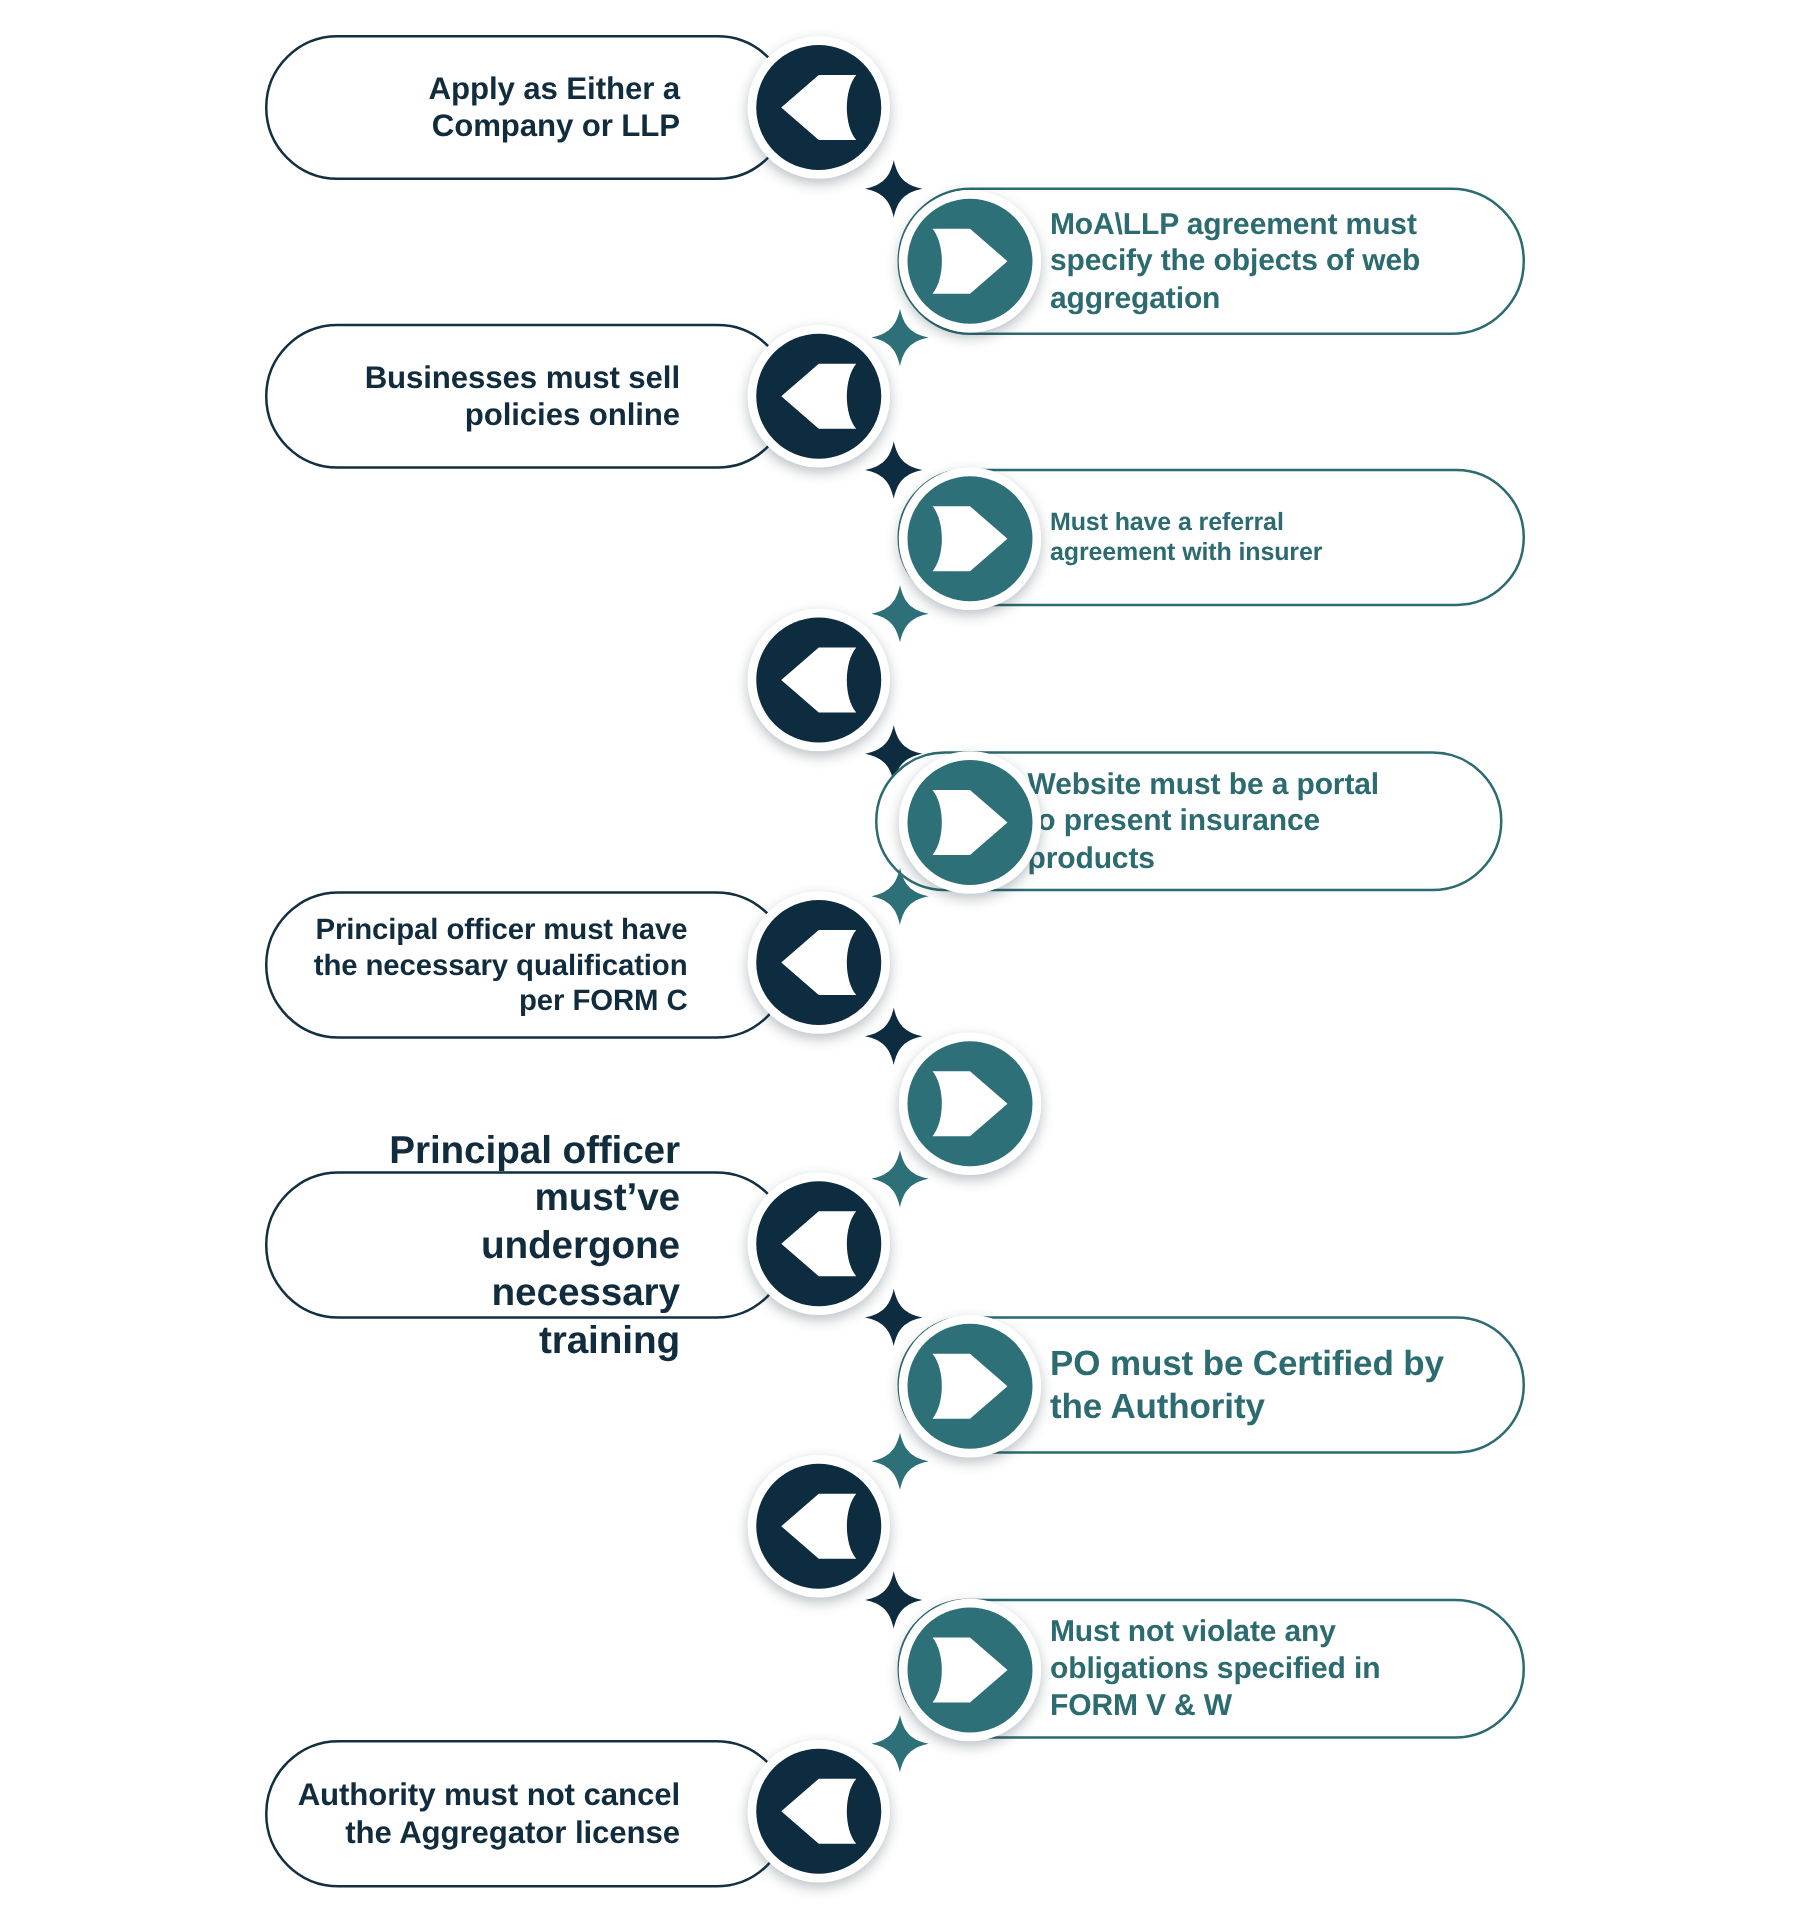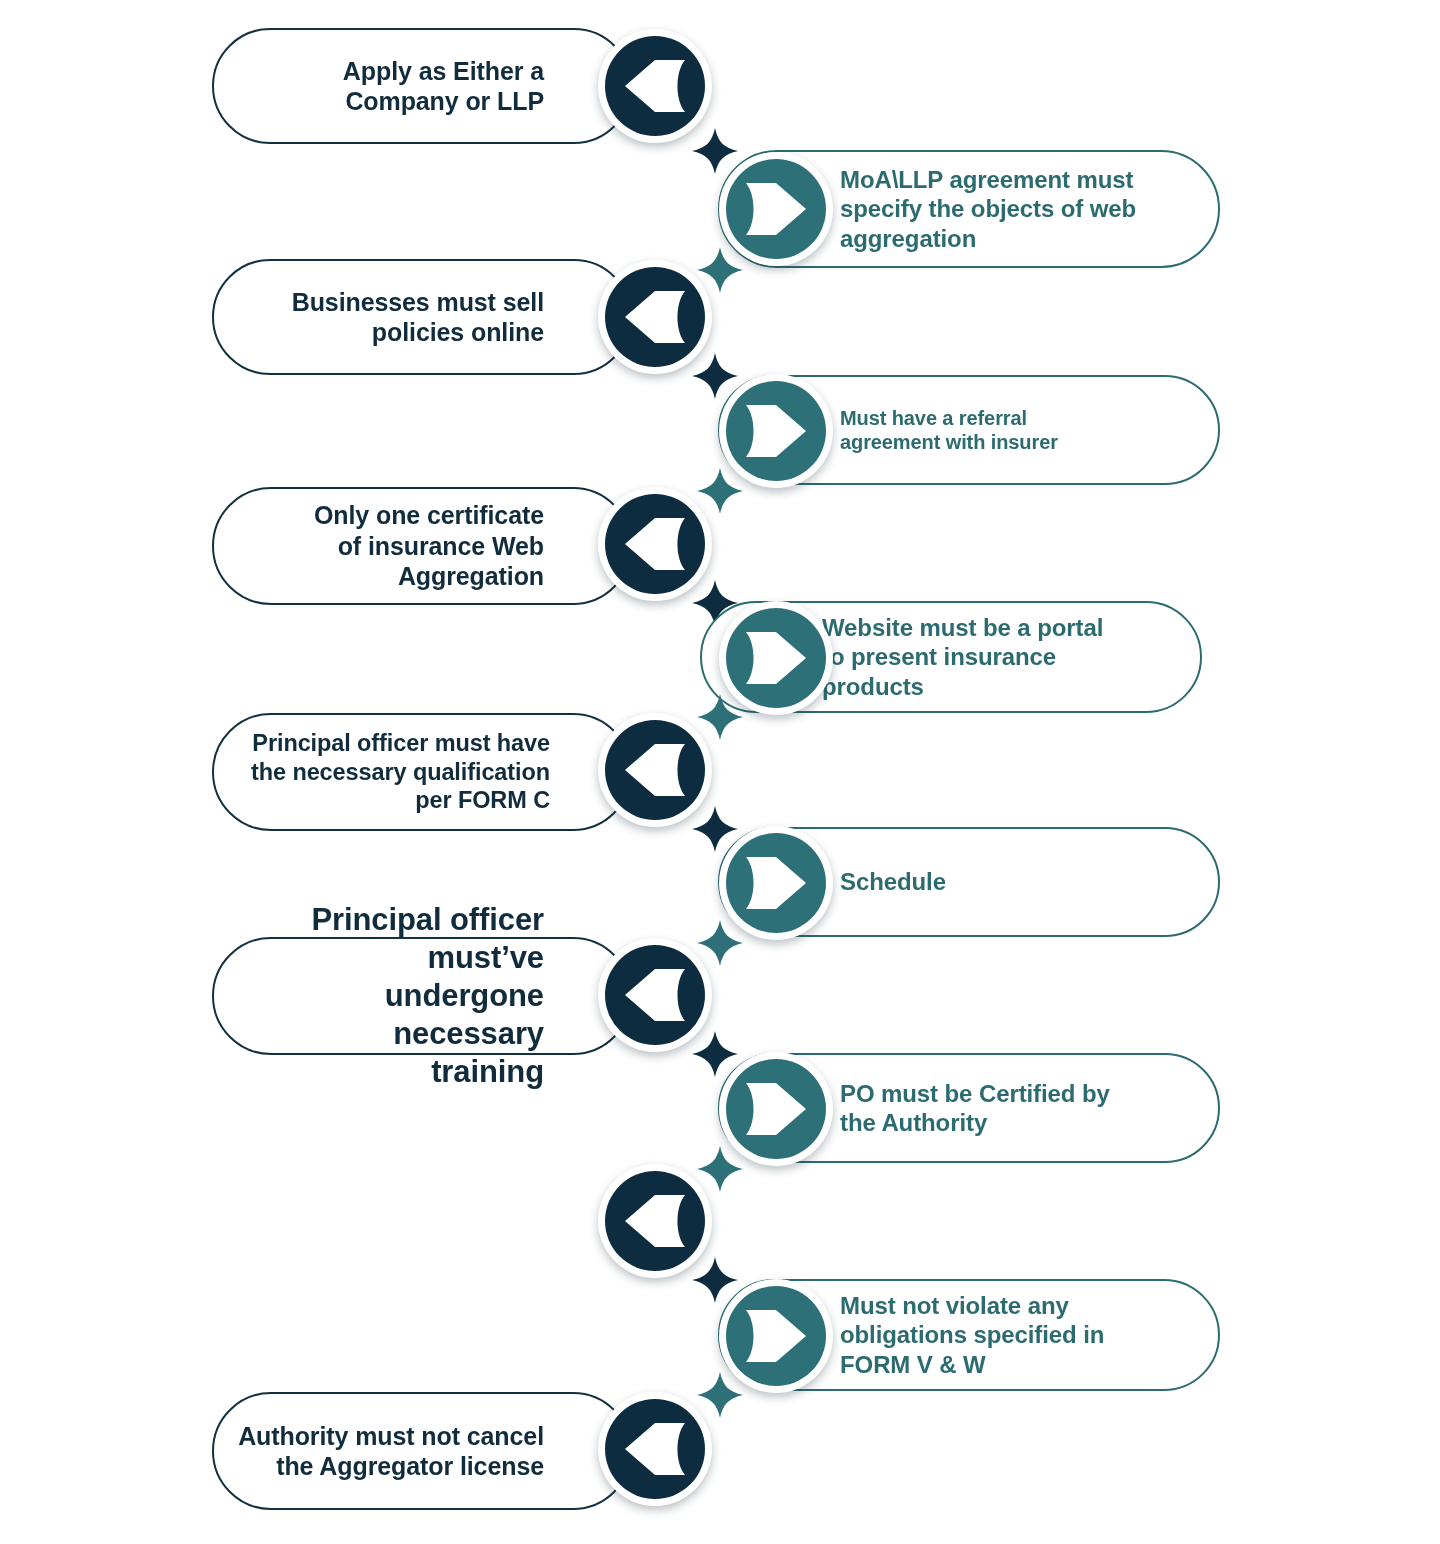--- a/index.html
+++ b/index.html
@@ -157,25 +157,20 @@
       </svg>
     </div>
   </div>
 
   <div class="spark" style="left:697px; top:468px;">
     <svg width="46" height="46" viewBox="0 0 46 46" aria-hidden="true">
       <path d="M23 0 C26 14 32 20 46 23 C32 26 26 32 23 46 C20 32 14 26 0 23 C14 20 20 14 23 0 Z" fill="#2d7078"></path>
     </svg>
   </div>
 
-  <div class="pill dark" style="left:212px; top:487px; width:420px; height:118px;">
-    <div class="pill-text" style="font-size:25px;">Only one certificate
-of insurance Web
-Aggregation</div>
-  </div>
   <div class="badge dark" style="left:598px; top:487px;">
     <div class="disc">
       <svg width="64" height="56" viewBox="0 0 64 56" aria-hidden="true">
         <path d="M32 2 L62 2 C52 14 52 42 62 54 L32 54 L2 28 Z" fill="#ffffff"></path>
       </svg>
     </div>
   </div>
 
   <div class="spark" style="left:692px; top:580px;">
     <svg width="46" height="46" viewBox="0 0 46 46" aria-hidden="true">
@@ -214,23 +209,20 @@
       </svg>
     </div>
   </div>
 
   <div class="spark" style="left:692px; top:806px;">
     <svg width="46" height="46" viewBox="0 0 46 46" aria-hidden="true">
       <path d="M23 0 C26 14 32 20 46 23 C32 26 26 32 23 46 C20 32 14 26 0 23 C14 20 20 14 23 0 Z" fill="#0d2c3f"></path>
     </svg>
   </div>
 
-  <div class="pill teal" style="left:718px; top:827px; width:502px; height:110px;">
-    <div class="pill-text" style="font-size:24px;">Schedule</div>
-  </div>
   <div class="badge teal" style="left:719px; top:826px;">
     <div class="disc">
       <svg width="64" height="56" viewBox="0 0 64 56" aria-hidden="true">
         <path d="M32 2 L2 2 C12 14 12 42 2 54 L32 54 L62 28 Z" fill="#ffffff"></path>
       </svg>
     </div>
   </div>
 
   <div class="spark" style="left:697px; top:920px;">
     <svg width="46" height="46" viewBox="0 0 46 46" aria-hidden="true">
@@ -251,21 +243,21 @@
     </div>
   </div>
 
   <div class="spark" style="left:692px; top:1031px;">
     <svg width="46" height="46" viewBox="0 0 46 46" aria-hidden="true">
       <path d="M23 0 C26 14 32 20 46 23 C32 26 26 32 23 46 C20 32 14 26 0 23 C14 20 20 14 23 0 Z" fill="#0d2c3f"></path>
     </svg>
   </div>
 
   <div class="pill teal" style="left:718px; top:1053px; width:502px; height:110px;">
-    <div class="pill-text" style="font-size:24px;">PO must be Certified by
+    <div class="pill-text" style="font-size:28px;">PO must be Certified by
 the Authority</div>
   </div>
   <div class="badge teal" style="left:719px; top:1052px;">
     <div class="disc">
       <svg width="64" height="56" viewBox="0 0 64 56" aria-hidden="true">
         <path d="M32 2 L2 2 C12 14 12 42 2 54 L32 54 L62 28 Z" fill="#ffffff"></path>
       </svg>
     </div>
   </div>
 

